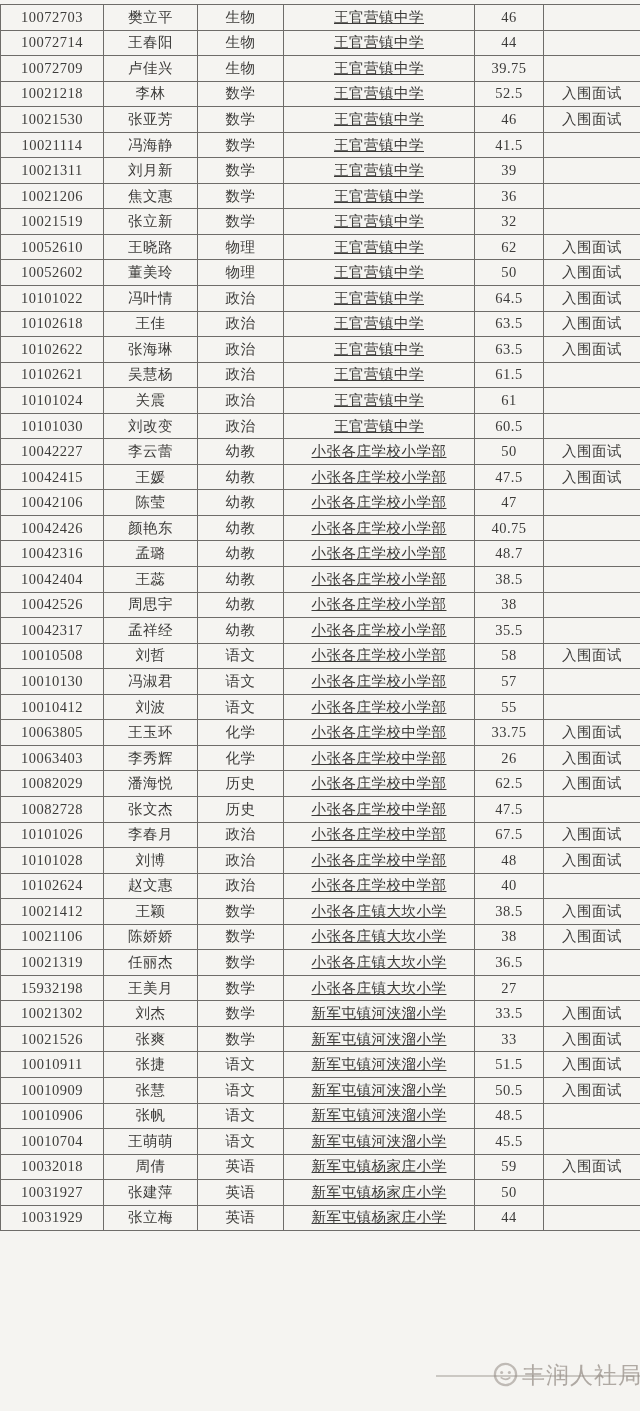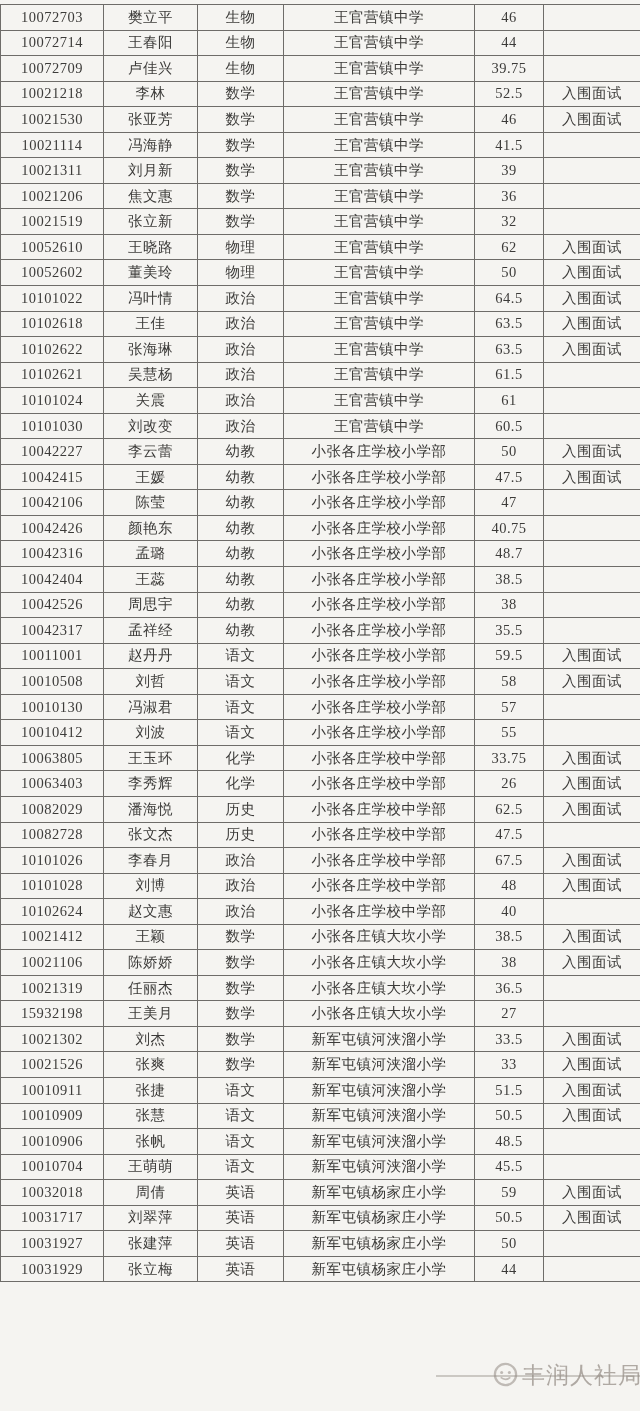--- a/index.html
+++ b/index.html
@@ -29,21 +29,21 @@
     overflow:hidden;
     padding:0 2px;
   }
   .col-id     { width:103px; }
   .col-name   { width:94px;  }
   .col-subject{ width:86px;  }
   .col-school { width:191px; }
   .col-score  { width:69px;  }
   .col-status { width:97px;  }
   td.c-id { letter-spacing:0.8px; }
-  td.c-school { letter-spacing:0px; }
+  td.c-school { letter-spacing:0px;text-decoration:underline; }
 
   .watermark {
     position:absolute;
     top:1349px; left:436px;
     width:204px; height:48px;
     pointer-events:none;
   }
   .watermark .wm-line {
     position:absolute; top:22px; left:0;
     width:204px; height:2px;
@@ -272,28 +272,20 @@
         </tr>
         <tr>
           <td class="c-id">10042317</td>
           <td class="c-name">孟祥经</td>
           <td class="c-subject">幼教</td>
           <td class="c-school">小张各庄学校小学部</td>
           <td class="c-score">35.5</td>
           <td class="c-status"></td>
         </tr>
         <tr>
-          <td class="c-id">10011001</td>
-          <td class="c-name">赵丹丹</td>
-          <td class="c-subject">语文</td>
-          <td class="c-school">小张各庄学校小学部</td>
-          <td class="c-score">59.5</td>
-          <td class="c-status">入围面试</td>
-        </tr>
-        <tr>
           <td class="c-id">10010508</td>
           <td class="c-name">刘哲</td>
           <td class="c-subject">语文</td>
           <td class="c-school">小张各庄学校小学部</td>
           <td class="c-score">58</td>
           <td class="c-status">入围面试</td>
         </tr>
         <tr>
           <td class="c-id">10010130</td>
           <td class="c-name">冯淑君</td>
@@ -445,28 +437,20 @@
           <td class="c-school">新军屯镇河浃溜小学</td>
           <td class="c-score">45.5</td>
           <td class="c-status"></td>
         </tr>
         <tr>
           <td class="c-id">10032018</td>
           <td class="c-name">周倩</td>
           <td class="c-subject">英语</td>
           <td class="c-school">新军屯镇杨家庄小学</td>
           <td class="c-score">59</td>
-          <td class="c-status">入围面试</td>
-        </tr>
-        <tr>
-          <td class="c-id">10031717</td>
-          <td class="c-name">刘翠萍</td>
-          <td class="c-subject">英语</td>
-          <td class="c-school">新军屯镇杨家庄小学</td>
-          <td class="c-score">50.5</td>
           <td class="c-status">入围面试</td>
         </tr>
         <tr>
           <td class="c-id">10031927</td>
           <td class="c-name">张建萍</td>
           <td class="c-subject">英语</td>
           <td class="c-school">新军屯镇杨家庄小学</td>
           <td class="c-score">50</td>
           <td class="c-status"></td>
         </tr>

